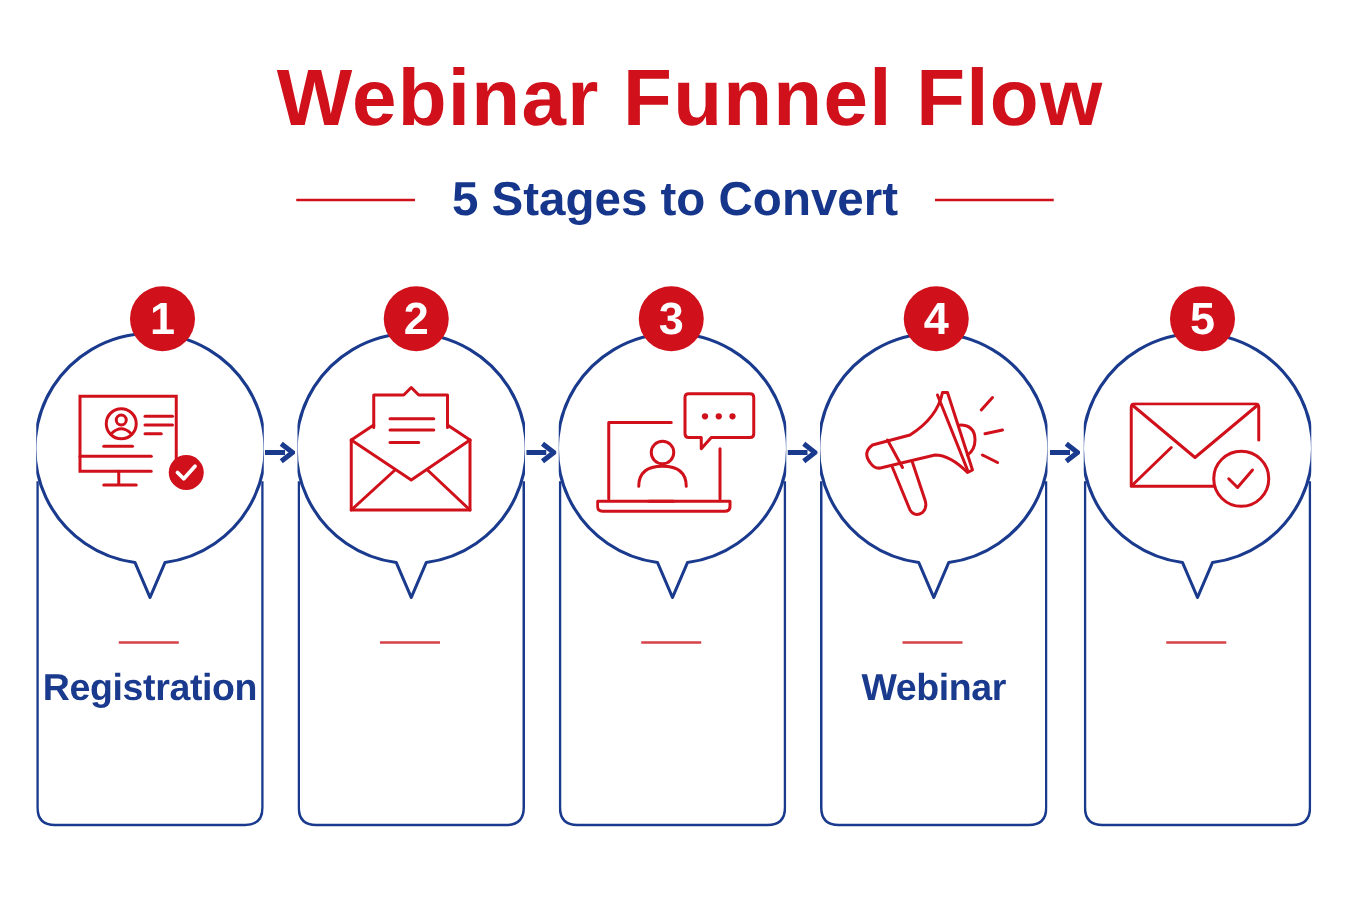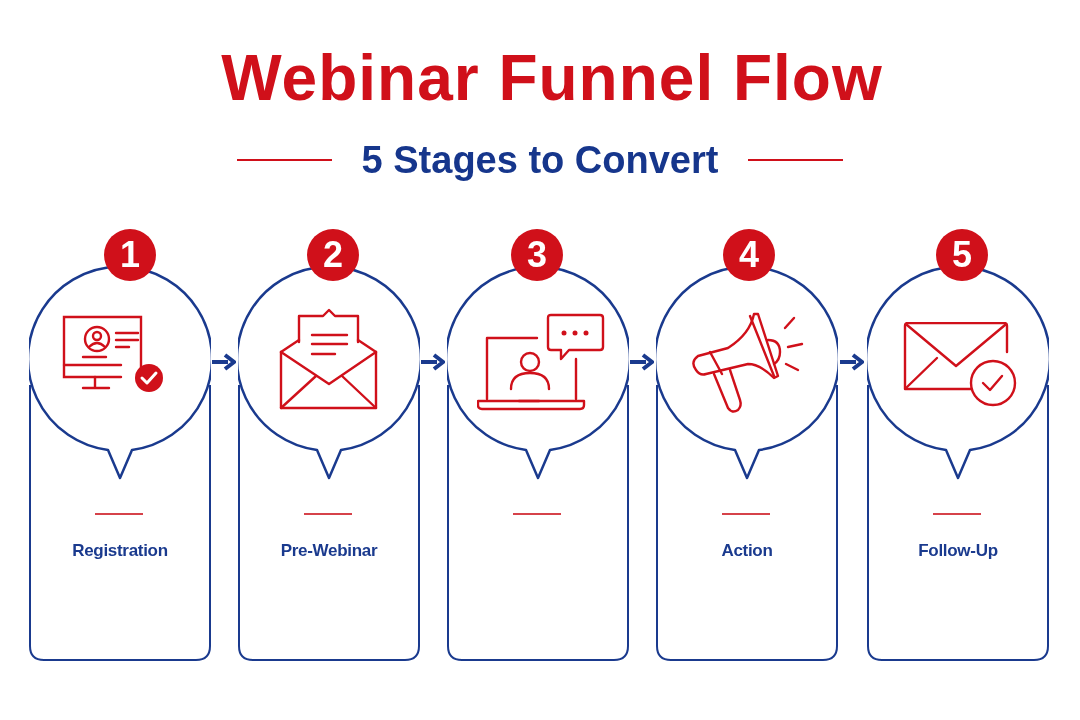--- a/index.html
+++ b/index.html
@@ -8,21 +8,21 @@
   .title { position: absolute; left: 0; top: 28px; width: 1080px; text-align: center;
            font-size: 64px; font-weight: bold; color: #d0101a; letter-spacing: 1px; line-height: 100px; padding-left: 12px; }
   .subtitle-row { position: absolute; left: 0; top: 132px; width: 1080px; height: 56px;
                   display: flex; align-items: center; justify-content: center; }
   .subtitle { font-size: 38px; font-weight: bold; color: #16368c; margin: 0 30px; }
   .rule { width: 95px; height: 2px; background: #d0101a; }
   .stage-svg { position: absolute; left: 0; top: 0; }
   .stage { position: absolute; top: 0; width: 182px; height: 720px; }
   .divider { position: absolute; top: 513px; left: 66px; width: 48px; height: 2px; background: #d6424a; }
   .label { position: absolute; top: 535px; left: 0; width: 182px; text-align: center;
-           font-size: 17px; font-weight: bold; color: #1a3a8e; line-height: 32px; letter-spacing: -0.3px; }
+           font-size: 30px; font-weight: bold; color: #1a3a8e; line-height: 32px; letter-spacing: -0.3px; }
   .badge { position: absolute; top: 229px; left: 65px; width: 52px; height: 52px; border-radius: 50%;
            background: #d0101a; color: #fff; font-size: 36px; font-weight: bold;
            display: flex; align-items: center; justify-content: center; }
   .arrow { position: absolute; top: 352px; width: 24px; height: 20px; }
 </style>
 </head>
 <body>
 
 <div class="title">Webinar Funnel Flow</div>
 
@@ -77,21 +77,20 @@
       <line x1="34" y1="36" x2="69" y2="36"></line>
       <line x1="34" y1="46" x2="57" y2="46"></line>
       <path d="M3,44 L21,32 M80,32 L98,44"></path>
       <path d="M3,44 L3,100 L98,100 L98,44"></path>
       <path d="M3,44 L51,76 L98,44"></path>
       <path d="M3,100 L38,68 M98,100 L64,68"></path>
     </g>
   </svg>
   <div class="badge" style="left:69px;">2</div>
   <div class="divider"></div>
-  <div class="label">Pre-Webinar</div>
 </div>
 
 <svg class="arrow" style="left:421px;" viewBox="0 0 24 20">
   <line x1="0" y1="10" x2="16" y2="10" stroke="#1a3a8e" stroke-width="4"></line>
   <path d="M13,3 L22,10 L13,17" fill="none" stroke="#1a3a8e" stroke-width="4"></path>
 </svg>
 
 <div class="stage" style="left:447px;">
   <svg class="stage-svg" width="182" height="720">
     <path d="M1,385 L1,646 Q1,660 15,660 L167,660 Q181,660 181,646 L181,385" fill="none" stroke="#1a3a8e" stroke-width="2"></path>
@@ -133,21 +132,21 @@
       <path d="M80,28 Q92,28 92,40 Q92,48 86,52"></path>
       <path d="M26,62 L40,96 Q44,102 50,98 Q54,94 52,88 L42,58"></path>
       <line x1="97" y1="16" x2="106" y2="6"></line>
       <line x1="100" y1="35" x2="114" y2="32"></line>
       <line x1="98" y1="52" x2="110" y2="58"></line>
     </g>
   </svg>
   <div class="badge" style="left:67px;">4</div>
   <div class="divider"></div>
   <div class="label">
-    <div>Action</div>
+    <div>Webinar</div>
   </div>
 </div>
 
 <svg class="arrow" style="left:840px;" viewBox="0 0 24 20">
   <line x1="0" y1="10" x2="16" y2="10" stroke="#1a3a8e" stroke-width="4"></line>
   <path d="M13,3 L22,10 L13,17" fill="none" stroke="#1a3a8e" stroke-width="4"></path>
 </svg>
 
 <div class="stage" style="left:867px;">
   <svg class="stage-svg" width="182" height="720">
@@ -158,14 +157,13 @@
     <g fill="none" stroke="#d0101a" stroke-width="2.4" stroke-linejoin="round" stroke-linecap="round">
       <path d="M68,67 L2,67 L2,4 Q2,1 5,1 L101,1 Q104,1 104,4 L104,30"></path>
       <path d="M4,3 L53,44 L102,3"></path>
       <path d="M3,66 L34,36"></path>
       <circle cx="90" cy="61" r="22"></circle>
       <path d="M80,61 L87,68 L99,54"></path>
     </g>
   </svg>
   <div class="badge" style="left:69px;">5</div>
   <div class="divider"></div>
-  <div class="label">Follow-Up</div>
 </div>
 
 </body></html>

